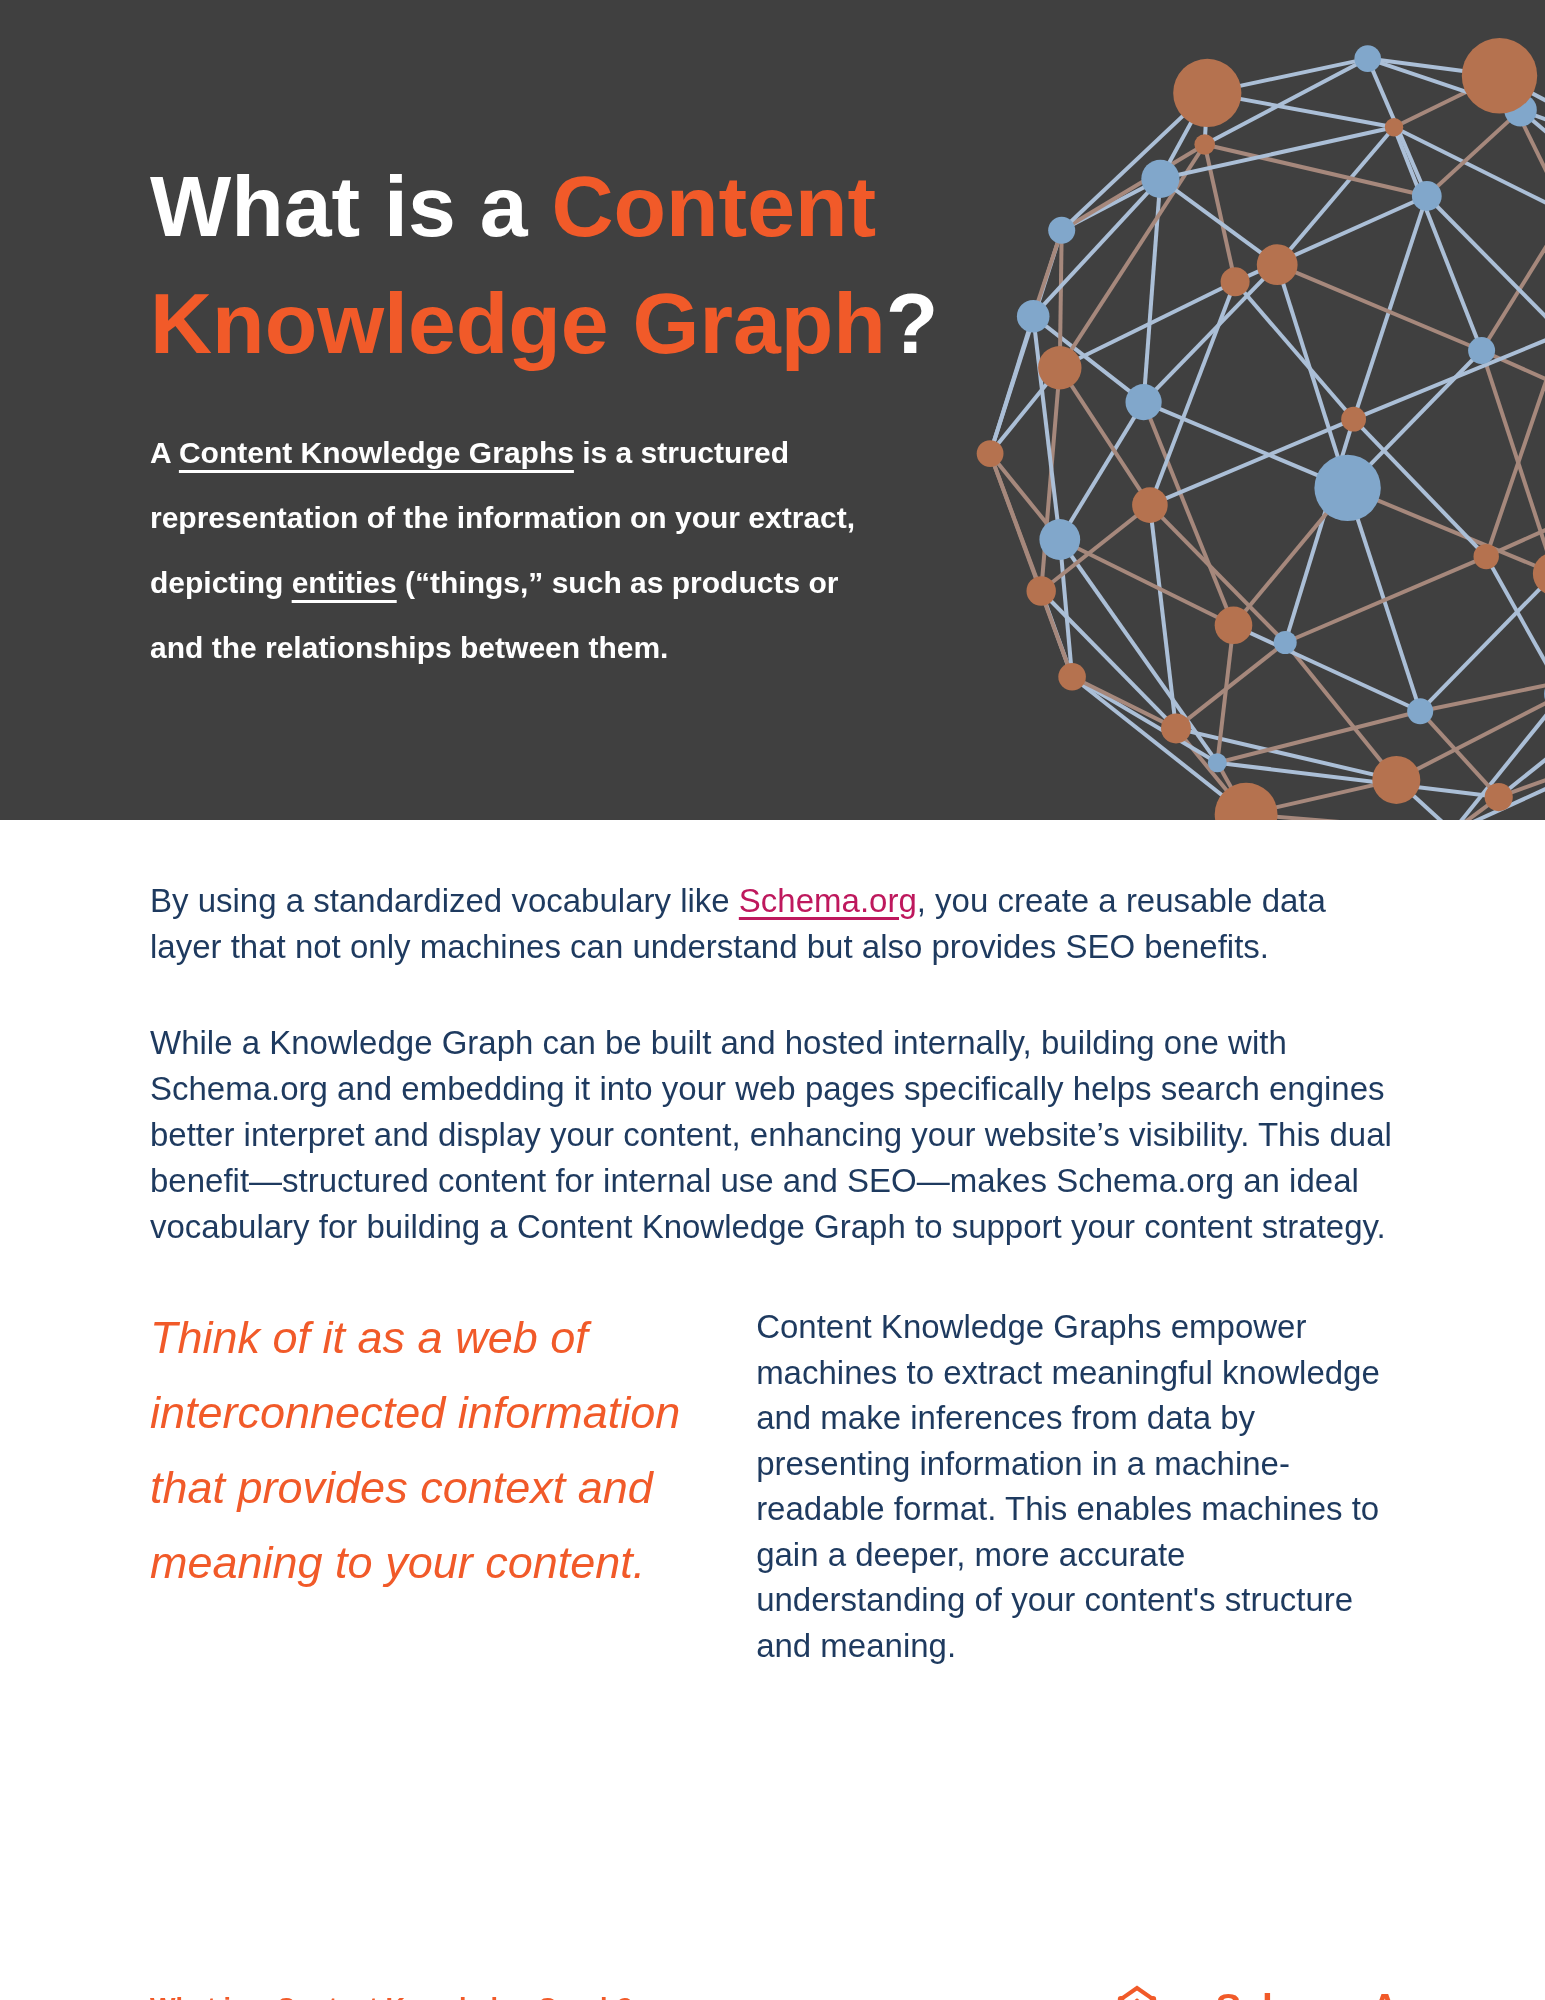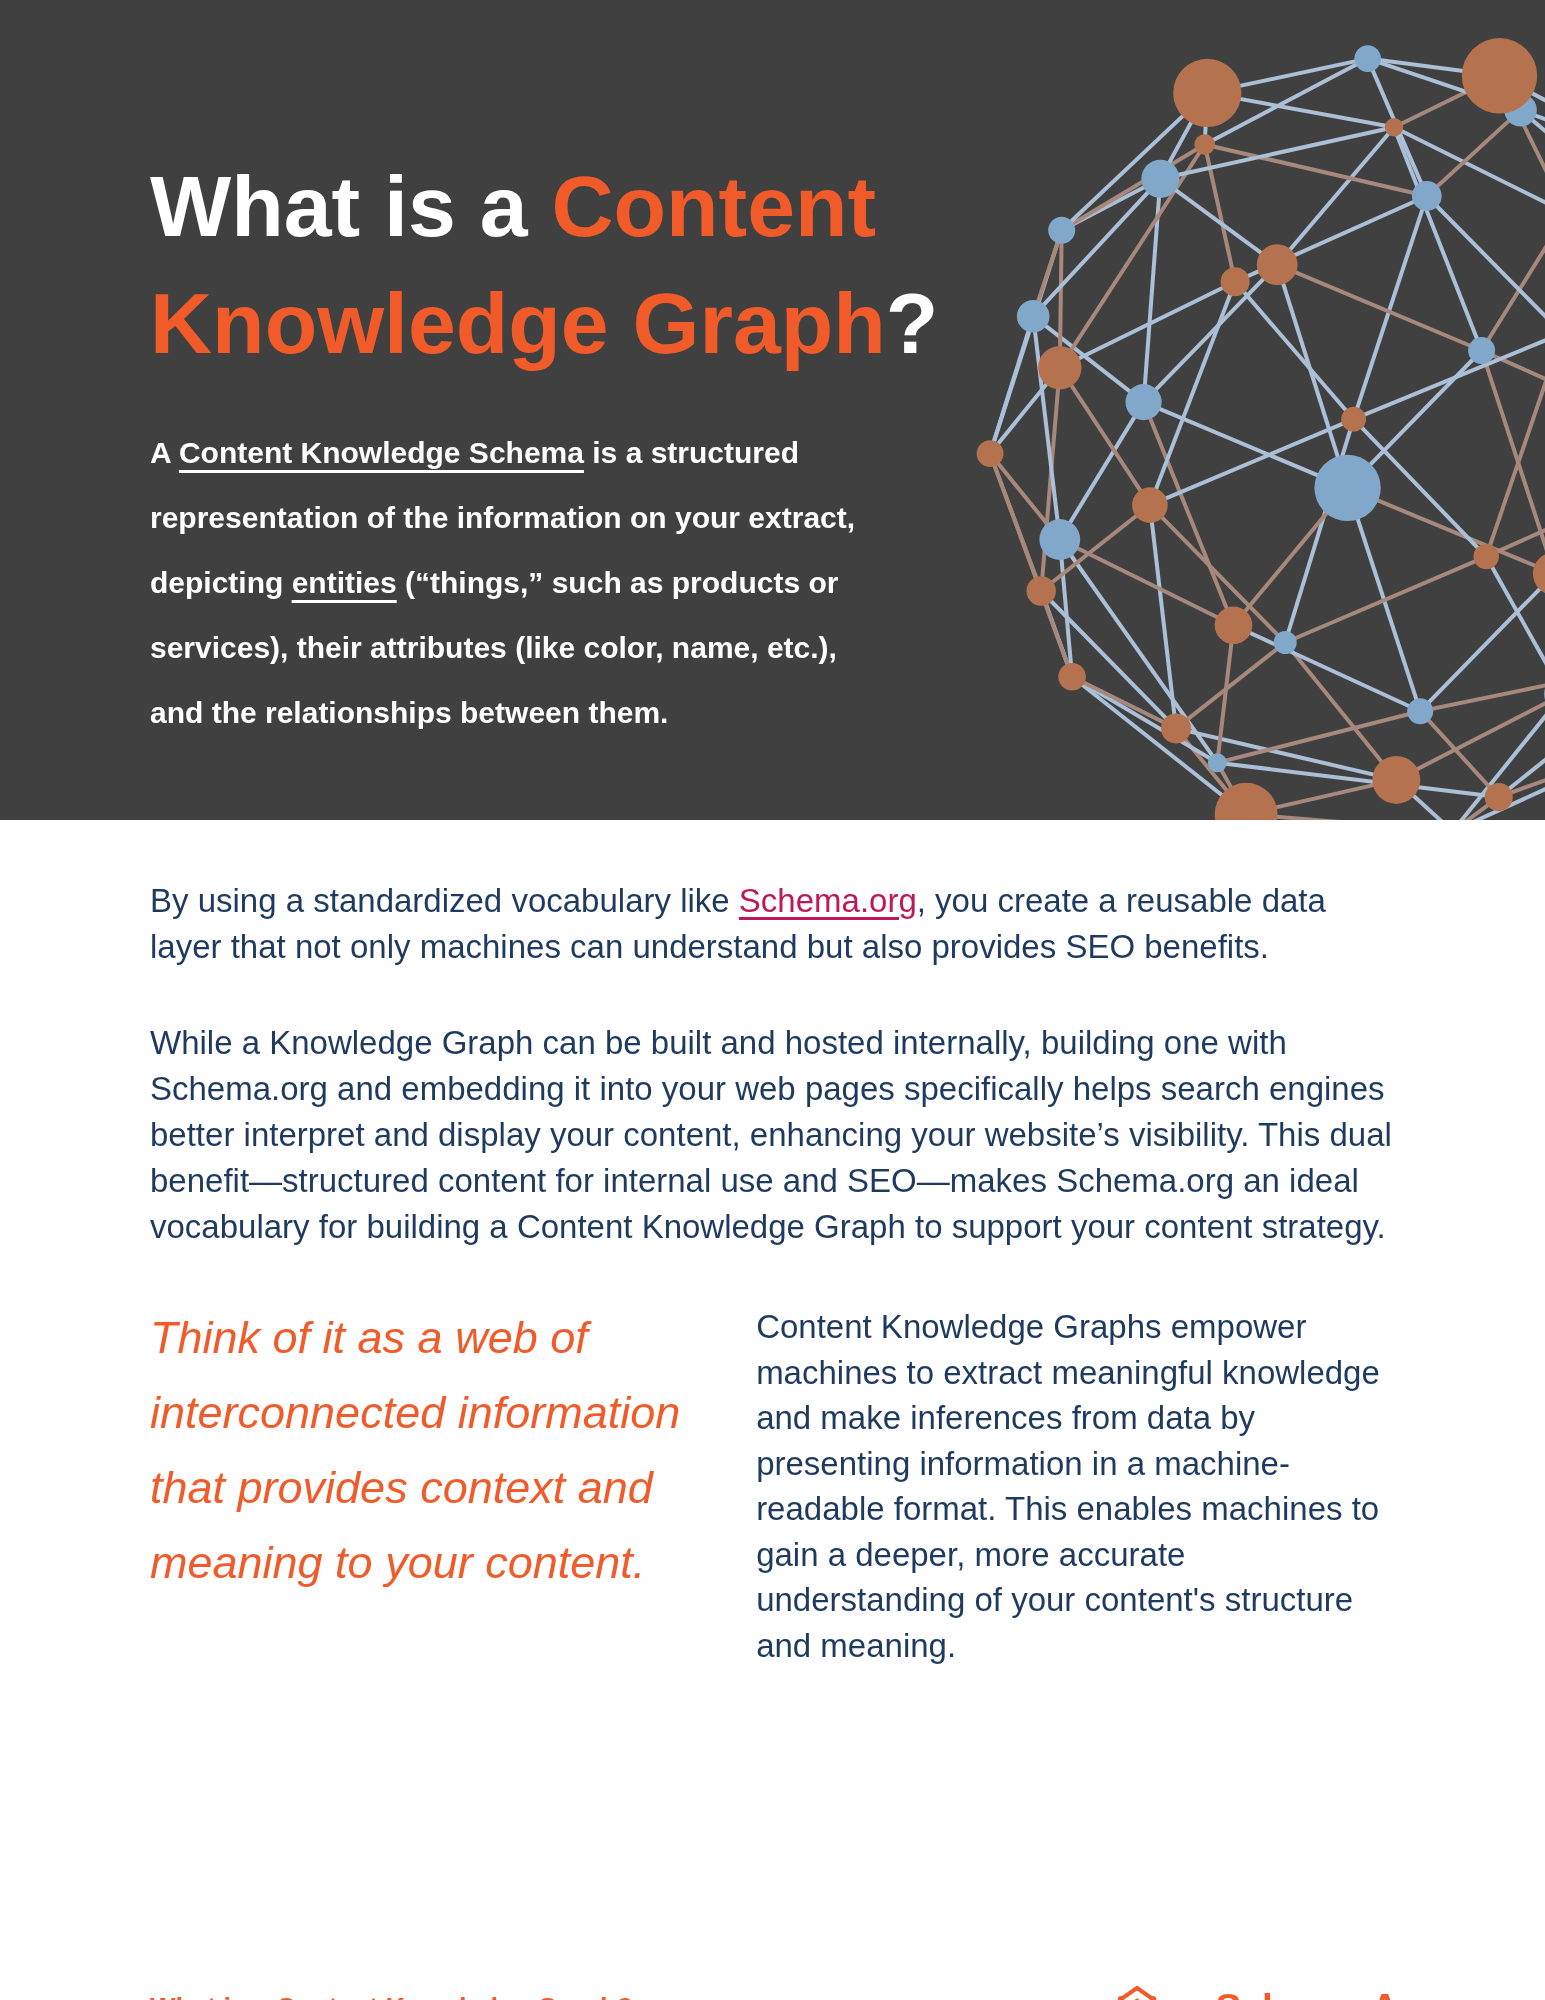--- a/index.html
+++ b/index.html
@@ -284,24 +284,23 @@
         <circle cx="522.7" cy="58.6" r="13.3" fill="#81A7CB"></circle>
       </svg>
 
     <div class="hero-content">
       <h1 class="hero-title">
         <span>What is a </span><span class="accent">Content</span><br>
         <span class="accent">Knowledge Graph</span><span>?</span>
       </h1>
 
       <div class="hero-intro">
-        <div><span>A </span><a>Content Knowledge Schema</a><span> is a structured</span></div>
+        <div><span>A </span><a>Content Knowledge Graphs</a><span> is a structured</span></div>
         <div><span>representation of the information on your extract,</span></div>
         <div><span>depicting </span><a>entities</a><span> (“things,” such as products or</span></div>
-        <div><span>services), their attributes (like color, name, etc.),</span></div>
         <div><span>and the relationships between them.</span></div>
       </div>
     </div>
   </header>
 
   <main class="main">
     <p class="body-para">
       <span>By using a standardized vocabulary like </span><a>Schema.org</a><span>, you create a reusable data</span><br>
       <span>layer that not only machines can understand but also provides SEO benefits.</span>
     </p>

